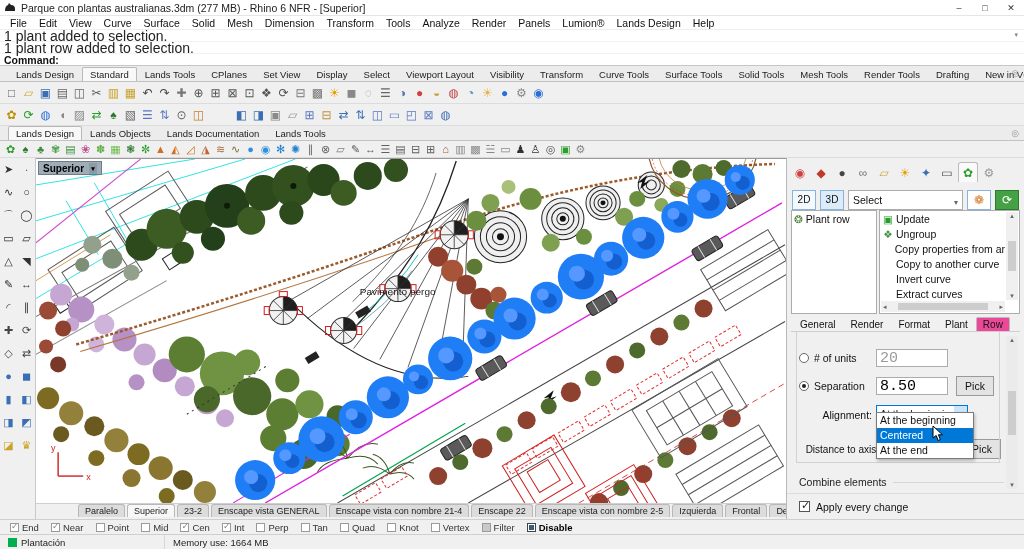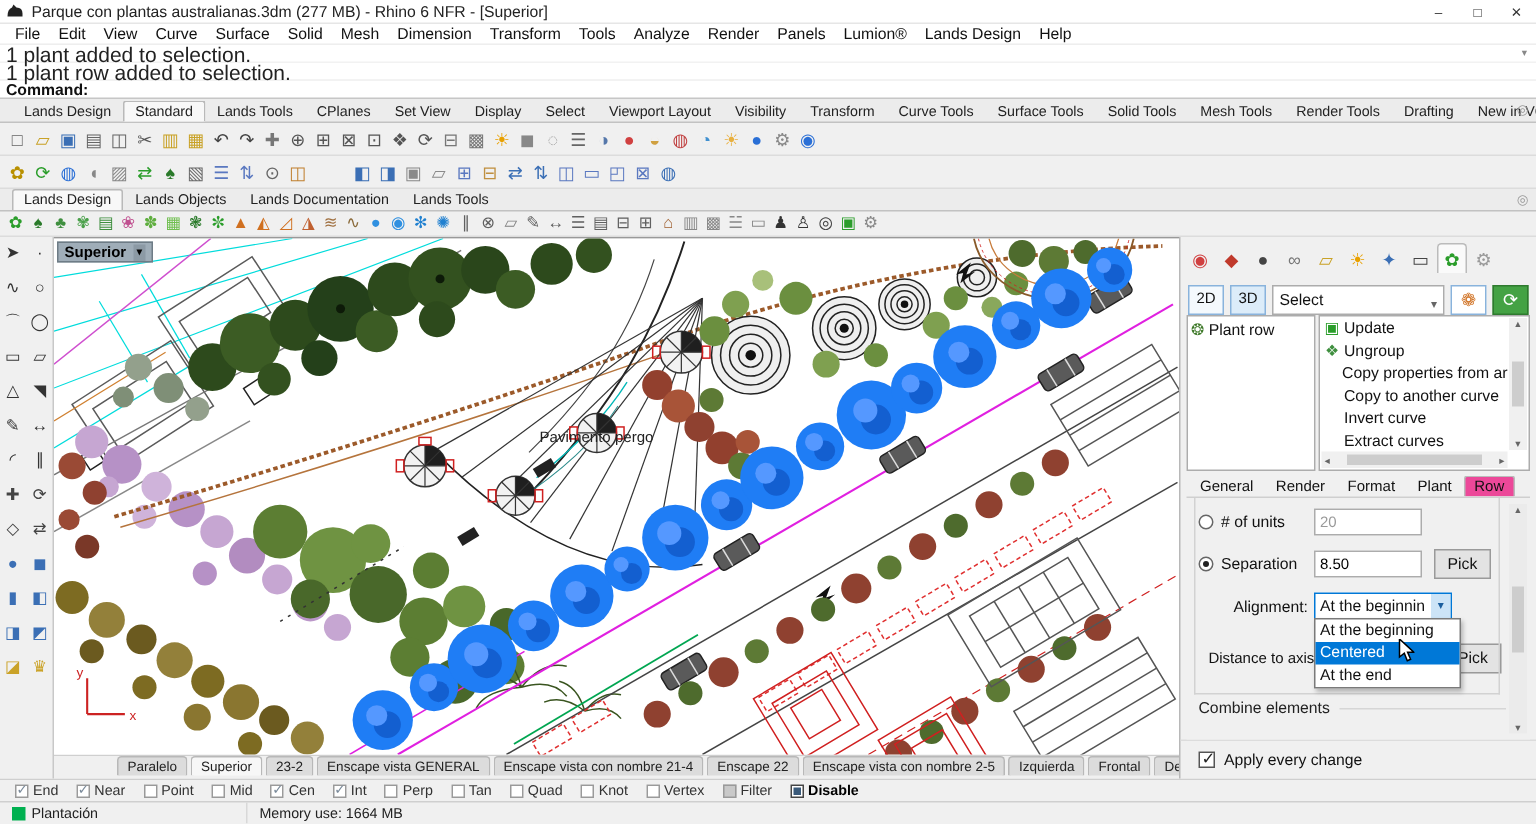--- a/index.html
+++ b/index.html
@@ -61,28 +61,28 @@
 .vscroll{position:absolute;right:1px;top:1px;bottom:13px;width:12px;background:#f0f0f0;font-size:7px;color:#666;display:flex;flex-direction:column;align-items:center;justify-content:space-between}
 .vscroll .thumb{width:8px;flex:0 0 30px;background:#cdcdcd;margin:1px 0}
 .hscroll{position:absolute;left:1px;right:14px;bottom:1px;height:11px;background:#f0f0f0;display:flex;align-items:center;justify-content:space-between;font-size:7px;color:#666;padding:0 2px}
 .hscroll .thumb{height:7px;flex:0 0 90px;background:#cdcdcd}
 .proptabs{height:17px;display:flex;align-items:flex-end;padding:0 6px;gap:1px}
 .proptabs .ptab{font-size:10px;padding:1px 6px;border:1px solid transparent;border-bottom:none;white-space:nowrap}
 .proptabs .ptab.active{background:#ec4899;border-color:#bbb;border-radius:2px 2px 0 0}
 .formarea{flex:1;margin:0 4px;border-top:1px solid #cfcfcf;position:relative;background:#f0f0f0;padding:0 16px 0 8px;overflow:hidden}
 .groupbox{position:absolute;left:5px;right:20px;top:-1px;bottom:30px;border:1px solid #d2d2d2;border-top:none;pointer-events:none}
 .frow{display:flex;align-items:center}
-.r1{margin-top:7px}.r2{margin-top:9px}.r3{margin-top:9px}.r4{margin-top:15px}
+.r1{margin-top:17px}.r2{margin-top:9px}.r3{margin-top:9px}.r4{margin-top:15px}
 .radio{width:10px;height:10px;border:1px solid #666;border-radius:50%;margin-right:5px;background:#fff;position:relative;flex:none}
 .radio.sel::after{content:"";position:absolute;inset:2px;background:#222;border-radius:50%}
 .lbl{font-size:10.5px;white-space:nowrap}
 .w62{width:62px}
 .alignlbl{width:73px;text-align:right;margin-right:4px}
 .distlbl{width:80px;text-align:right;margin-right:4px;font-size:10px}
-.inp{height:18px;border:1px solid #acacac;background:#fff;font-size:10px;padding:0 3px;width:72px;font-family:Liberation Sans, sans-serif}
+.inp{height:18px;border:1px solid #acacac;background:#fff;font-size:15px;padding:0 3px;width:72px;font-family:Liberation Mono, monospace}
 .inp.dis{color:#999}
 .pick{margin-left:8px;width:38px;height:20px;line-height:18px;text-align:center;background:#e3e3e3;border:1px solid #9a9a9a;font-size:10.5px;flex:none}
 .acombo{width:92px;height:19px;border:1px solid #0078d7;background:#fff;font-size:10.5px;line-height:17px;padding:0 14px 0 3px;position:relative;white-space:nowrap;overflow:hidden}
 .acombo .arr{position:absolute;right:0;top:0;width:13px;height:100%;background:#cce4f7;color:#1b5e9e;font-size:8px;text-align:center;line-height:16px}
 .dropdown{position:absolute;z-index:5;left:85px;top:80px;width:98px;background:#fff;border:1px solid #7a7a7a;box-shadow:1px 2px 3px rgba(0,0,0,.25)}
 .dropdown .opt{height:15px;line-height:15px;font-size:10.5px;padding:0 3px;white-space:nowrap}
 .dropdown .opt.active{background:#0078d7;color:#fff}
 .cursor{position:absolute;z-index:6;left:141px;top:94px;width:11px;height:16px}
 .combine{margin-top:17px;display:flex;align-items:center;gap:6px;font-size:10.5px;color:#222}
 .combine .rule{flex:1;height:1px;background:#d6d6d6}

